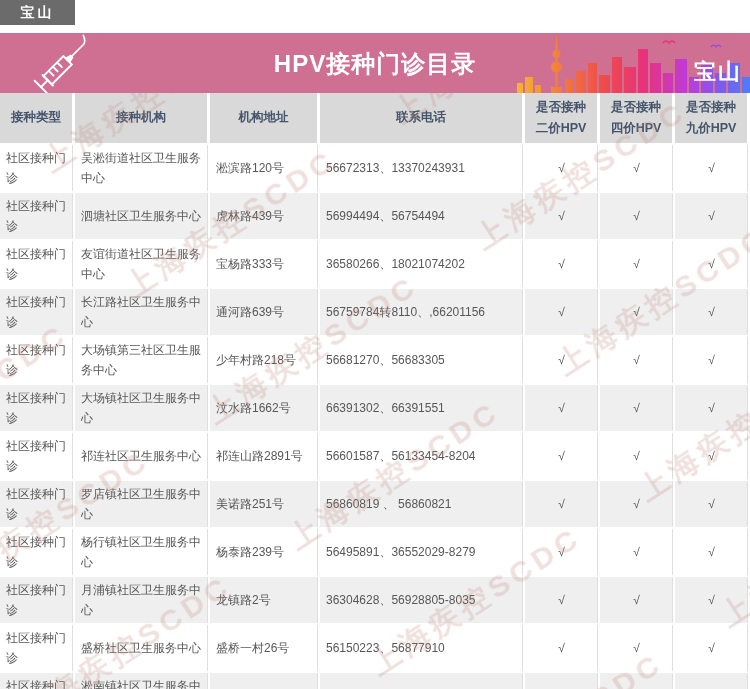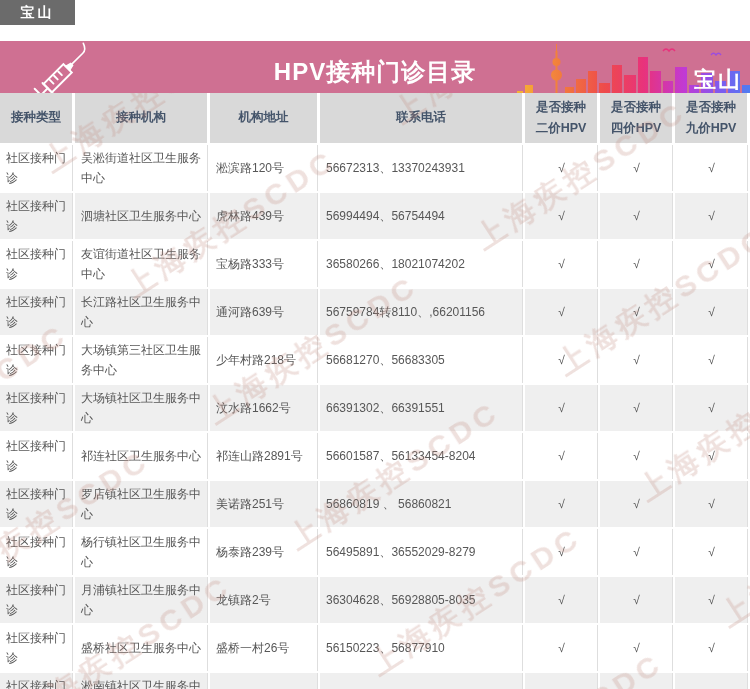--- a/index.html
+++ b/index.html
@@ -7,21 +7,21 @@
     width:750px;height:689px;position:relative;overflow:hidden;
     background:#ffffff;font-family:"Liberation Sans","DejaVu Sans",sans-serif;
   }
   
   .sheet-tab{
     position:absolute;left:0;top:0;width:75px;height:25px;background:#6b6b6b;
     color:#fff;font-size:14px;font-weight:bold;letter-spacing:3px;
     display:flex;align-items:center;justify-content:center;
   }
   
-  .band{position:absolute;left:0;top:33px;width:750px;height:60px;background:#cf7092;margin-top:8px;}
+  .band{position:absolute;left:0;top:33px;width:750px;height:60px;background:#cf7092;}
   .band-title{
     position:absolute;left:0;top:15px;width:100%;text-align:center;
     color:#ffffff;font-size:24px;font-weight:bold;letter-spacing:1px;
   }
   .syringe{position:absolute;left:28px;top:-4px;width:74px;height:68px;transform:rotate(-45deg);}
   .skyline{position:absolute;right:0;bottom:0;width:235px;height:58px;}
   .corner-label{
     position:absolute;right:8px;bottom:6px;color:#fff;font-size:22px;font-weight:bold;
     letter-spacing:2px;z-index:3;
   }

